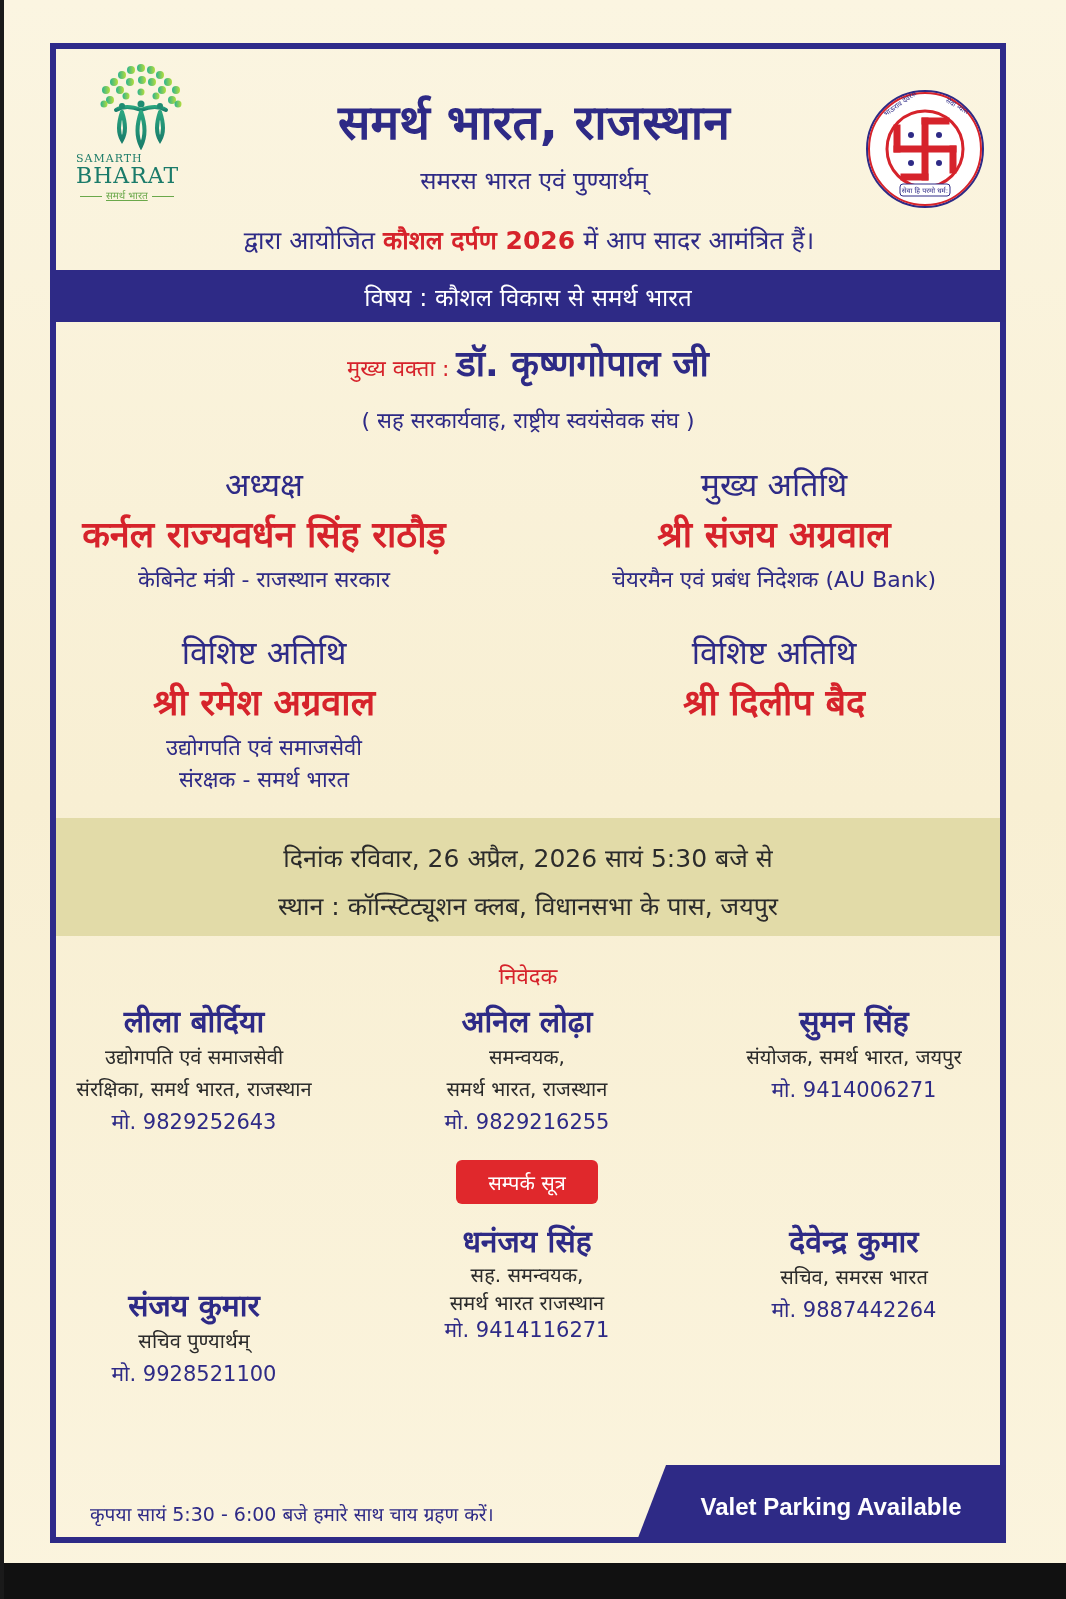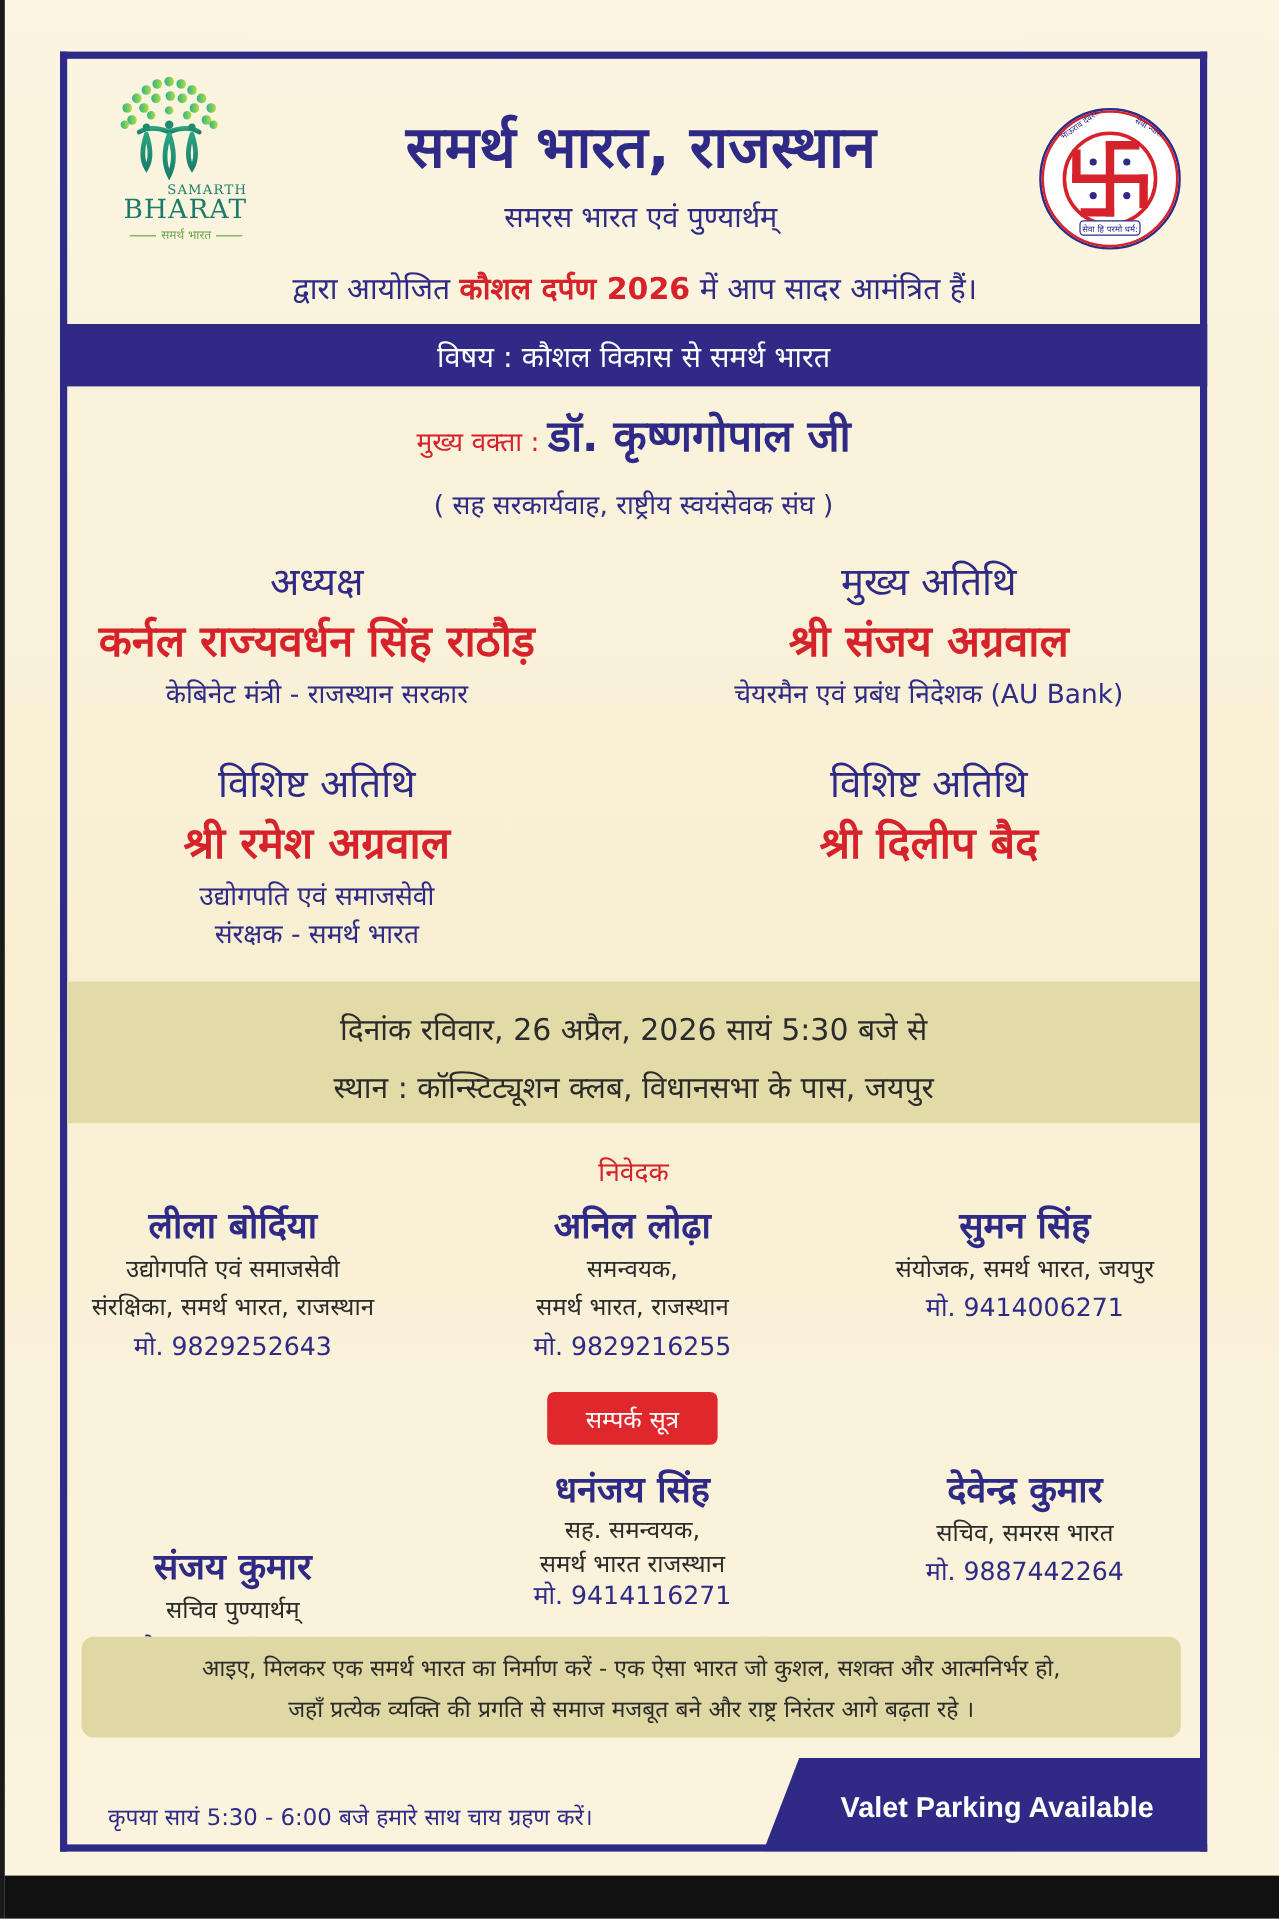--- a/index.html
+++ b/index.html
@@ -23,33 +23,33 @@
     position: absolute;
     left: 46px; top: 43px; width: 956px; height: 1500px;
     border: 6px solid #2e2a8a;
     border-bottom: none;
   }
   .center { text-align: center; }
 
   
   .logo-left {
     position: absolute; left: 72px; top: 60px; width: 130px; height: 160px;
-    text-align: right;
+    text-align: left;
   }
   .logo-tree { width: 110px; height: 90px; display: block; margin: 0 auto; }
   .logo-samarth {
     font-family: "DejaVu Serif", serif; font-size: 11px; color: #1f7d6a;
     letter-spacing: 1px; margin-top: 2px;
   }
   .logo-bharat {
     font-family: "DejaVu Serif", serif; font-size: 22px; color: #1b7b6a;
     letter-spacing: 1px; line-height: 22px;
   }
   .logo-tag {
-    font-size: 10px; color: #6aa84a; margin-top: 1px;
+    font-size: 10px; color: #6aa84a; margin-top: 1px; text-decoration: underline;
   }
   .logo-tag:before, .logo-tag:after {
     content: ""; display: inline-block; width: 22px; height: 1px; background: #6aa84a; vertical-align: middle; margin: 0 4px;
   }
   .logo-right {
     position: absolute; left: 860px; top: 88px; width: 122px; height: 122px;
   }
   .title {
     position: absolute; left: 230px; top: 88px; width: 600px;
     font-size: 48px; font-weight: bold; color: #2e2a86; letter-spacing: 0px;
@@ -311,24 +311,20 @@
     <div class="cdesc" style="line-height:28px;">सह. समन्वयक,</div>
     <div class="cdesc" style="line-height:28px;">समर्थ भारत राजस्थान</div>
     <div class="phone" style="line-height:26px;">मो. 9414116271</div>
   </div>
   <div class="contact" style="left:690px; top:1220px;">
     <div class="cname">देवेन्द्र कुमार</div>
     <div class="cdesc">सचिव, समरस भारत</div>
     <div class="phone">मो. 9887442264</div>
   </div>
 
-  <div class="msg-band">
-    <div>आइए, मिलकर एक समर्थ भारत का निर्माण करें - एक ऐसा भारत जो कुशल, सशक्त और आत्मनिर्भर हो,</div>
-    <div>जहाँ प्रत्येक व्यक्ति की प्रगति से समाज मजबूत बने और राष्ट्र निरंतर आगे बढ़ता रहे ।</div>
-  </div>
 
   <div class="footer-bar">
     <div class="footer-tea">कृपया सायं 5:30 - 6:00 बजे हमारे साथ चाय ग्रहण करें।</div>
     <div class="footer-valet">Valet Parking Available</div>
     <div class="underline"></div>
   </div>
 
   <div class="bottom-black"></div>
 </div>
 

